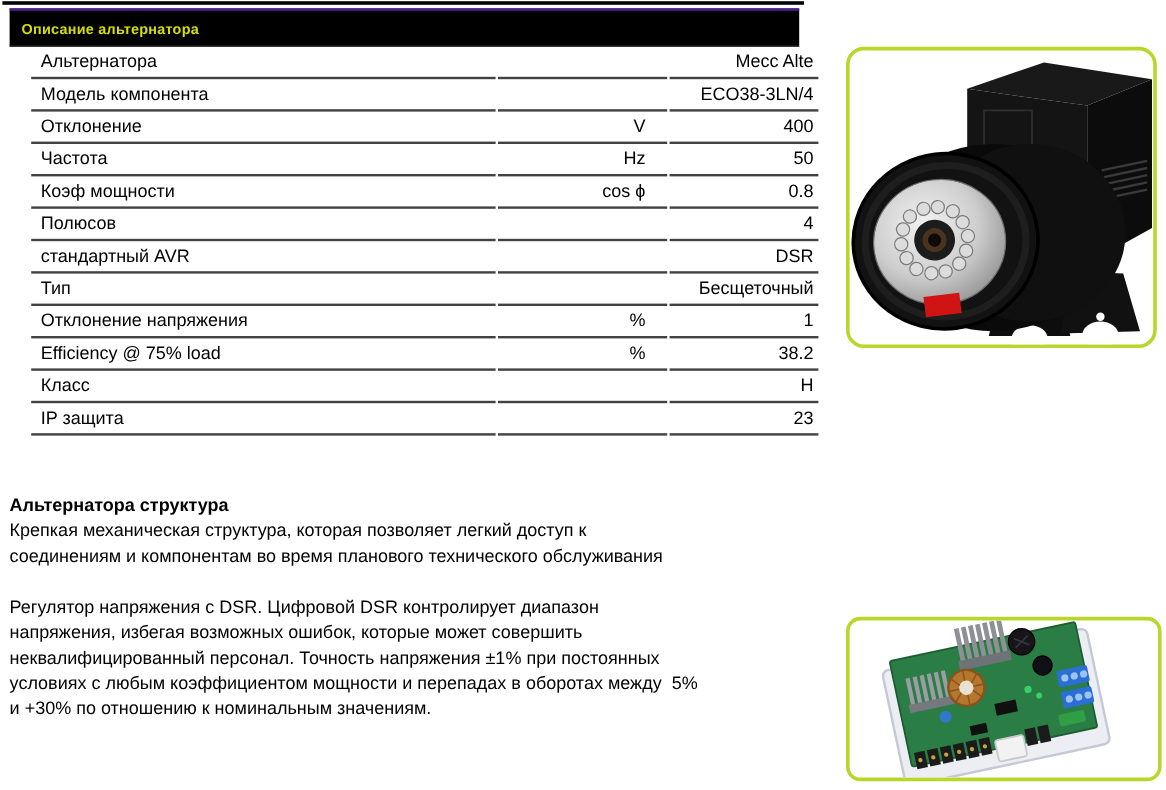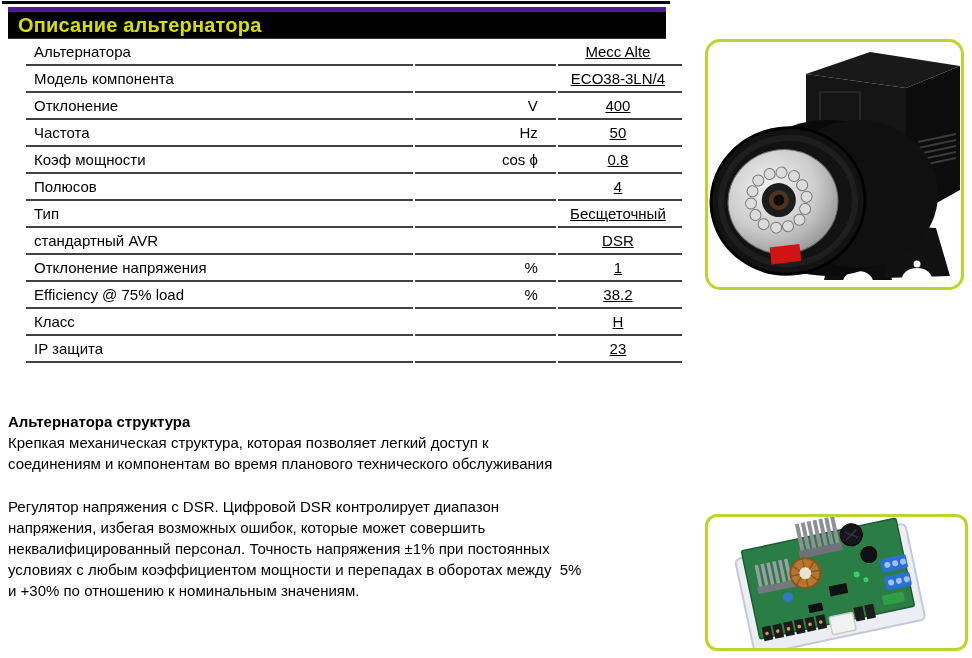--- a/index.html
+++ b/index.html
@@ -8,36 +8,36 @@
     width: 972px; height: 658px; position: relative; overflow: hidden;
     font-family: "Liberation Sans", sans-serif; color: #000;
   }
 
   
   .top-rule { position:absolute; left:2px; top:1px; width:668px; height:3px; background:#050505; }
 
   
   .spec-title {
     position:absolute; left:8px; top:7px; width:658px; height:32px;
-    background:#000; color:#d8df00; font-weight:bold; font-size:20px;
+    background:#000; color:#d8df00; font-weight:bold; font-size:12px;
     display:flex; align-items:center; padding-left:10px; letter-spacing:.2px;
-    border-top:5px solid #4c1d95; border-bottom:1px solid #3a3a3a;
+    border-top:2px solid #4c1d95; border-bottom:1px solid #3a3a3a;
   }
   table.spec {
     position:absolute; left:24px; top:39px; width:660px;
     border-collapse:separate; border-spacing:2px 0; table-layout:fixed;
     font-size:15px;
   }
   table.spec td {
     height:27px; border-bottom:2px solid #424242; vertical-align:middle;
     white-space:nowrap; overflow:hidden;
   }
   td.label { width:383px; padding-left:8px; text-align:left; }
   td.unit  { width:140px; padding-right:18px; text-align:right; }
-  td.value { width:123px; padding-right:4px;  text-align:center;text-decoration:underline; }
+  td.value { width:123px; padding-right:4px;  text-align:right; }
 
   
   .section { position:absolute; left:8px; width:700px; font-size:15px; line-height:21px; }
   .section-1 { top:411px; }
   .section-2 { top:496px; }
   .section-heading { font-weight:bold; }
   .section-body { white-space:pre-wrap; }
 
   
   .figure-frame {
@@ -81,28 +81,28 @@
         <td class="label">Коэф мощности</td>
         <td class="unit">cos ϕ</td>
         <td class="value">0.8</td>
       </tr>
       <tr>
         <td class="label">Полюсов</td>
         <td class="unit"></td>
         <td class="value">4</td>
       </tr>
       <tr>
+        <td class="label">стандартный AVR</td>
+        <td class="unit"></td>
+        <td class="value">DSR</td>
+      </tr>
+      <tr>
         <td class="label">Тип</td>
         <td class="unit"></td>
         <td class="value">Бесщеточный</td>
-      </tr>
-      <tr>
-        <td class="label">стандартный AVR</td>
-        <td class="unit"></td>
-        <td class="value">DSR</td>
       </tr>
       <tr>
         <td class="label">Отклонение напряжения</td>
         <td class="unit">%</td>
         <td class="value">1</td>
       </tr>
       <tr>
         <td class="label">Efficiency @ 75% load</td>
         <td class="unit">%</td>
         <td class="value">38.2</td>

